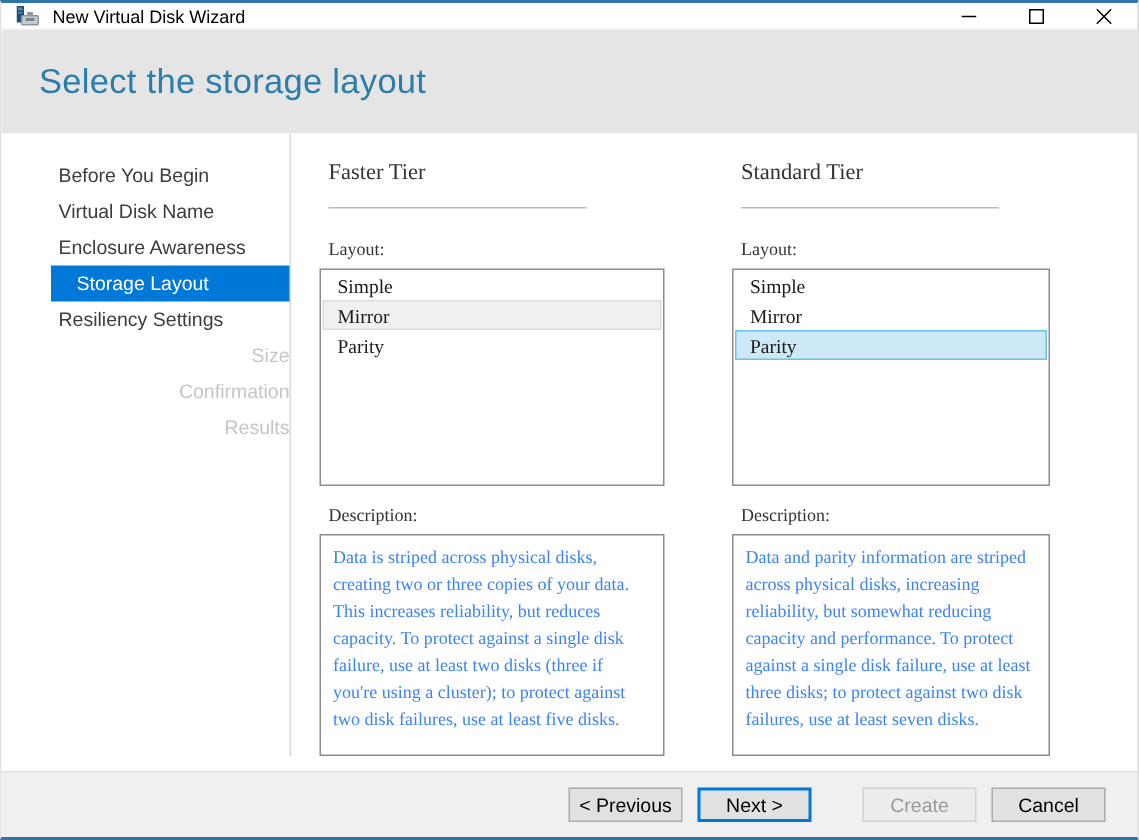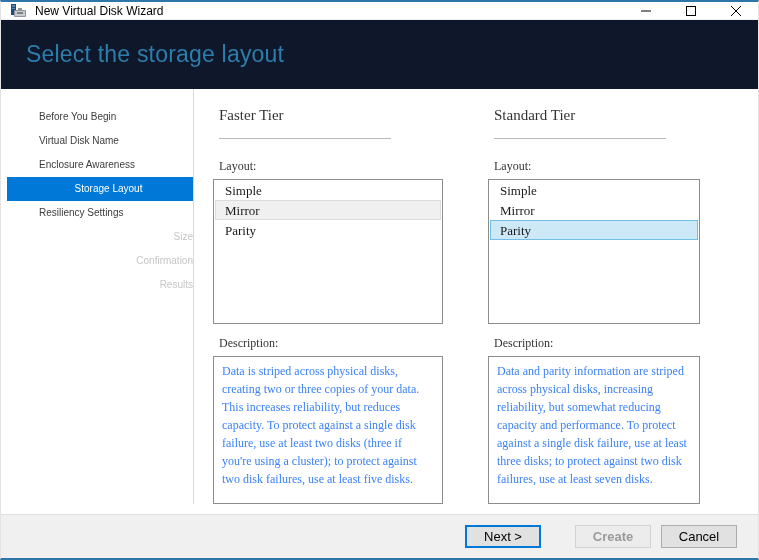--- a/index.html
+++ b/index.html
@@ -24,27 +24,27 @@
     overflow:hidden;
   }
   
   .titlebar{height:18px;display:flex;align-items:center;background:#fff;border-bottom:1px solid #f0f0f0;}
   .titlebar .app-icon{width:16px;height:16px;margin:0 8px 0 10px;flex:0 0 auto;}
   .titlebar .title{font-size:12px;color:#000;flex:1;}
   .win-controls{display:flex;height:100%;}
   .win-btn{width:45px;height:100%;display:flex;align-items:center;justify-content:center;font-size:12px;color:#000;cursor:default;}
   .win-btn svg{display:block;}
   
-  .header{height:69px;background:#0f172a;display:flex;align-items:center;}
+  .header{height:69px;background:#e5e5e5;display:flex;align-items:center;}
   .header h1{margin:0 0 0 25px;font-size:23px;font-weight:300;color:var(--header-text);letter-spacing:.2px;}
   
   .body{display:flex;height:415px;background:#fff;}
   .sidebar{width:193px;flex:0 0 193px;border-right:1px solid #d9d9d9;padding-top:16px;}
-  .nav-item{height:24px;line-height:24px;font-size:10px;padding-left:38px;color:#3c3c3c;}
-  .nav-item.selected{background:var(--sidebar-selected-bg);color:#fff;margin-left:6px;padding-left:17px;text-align:center;}
+  .nav-item{height:24px;line-height:24px;font-size:13px;padding-left:38px;color:#3c3c3c;}
+  .nav-item.selected{background:var(--sidebar-selected-bg);color:#fff;margin-left:33px;padding-left:17px;}
   .nav-item.disabled{color:#c6c6c6;text-align:right;}
   .main{flex:1;display:flex;padding-top:16px;}
   .tier-col{display:flex;flex-direction:column;font-family:Liberation Serif, serif;}
   .tier-col.faster{width:230px;margin-left:19px;}
   .tier-col.standard{width:212px;margin-left:45px;}
   .tier-title{font-size:15px;color:#333;margin:2px 0 6px 6px;}
   .tier-rule{height:1px;background:#b9b9b9;width:172px;margin-left:6px;border:0;}
   .field-label{font-size:12px;color:#333;margin:12px 0 5px 6px;}
   .listbox{border:1px solid #8c8c8c;background:#fff;height:148px;overflow:hidden;}
   .list-option{height:20px;line-height:20px;font-size:13px;padding-left:9px;color:#1a1a1a;border:1px solid transparent;margin:0 1px;}
@@ -55,21 +55,21 @@
   .footer{
     position:absolute;left:0;right:0;bottom:0;height:44px;background:var(--footer-bg);
     border-top:1px solid #dfdfdf;display:flex;align-items:center;justify-content:flex-end;
     padding-right:21px;
   }
   .btn{
     min-width:76px;height:23px;font-size:13px;font-family:inherit;
     background:#e1e1e1;border:1px solid #adadad;color:#000;padding:0 6px;margin-left:10px;
   }
   .btn.focused{border:2px solid var(--accent);}
-  .btn.disabled{background:#ececec;border-color:#d2d2d2;color:#9a9a9a;margin-left:34px;font-weight:bold;}
+  .btn.disabled{background:#ececec;border-color:#d2d2d2;color:#9a9a9a;margin-left:34px;}
 </style>
 </head>
 <body>
 
 <div class="window">
 
   <div class="titlebar">
     <span class="app-icon">
       <svg width="16" height="16" viewBox="0 0 16 16">
         <rect x="0" y="1" width="5" height="11" fill="#1d4e7a"></rect>
@@ -143,18 +143,19 @@
           <div class="list-option sel-active">Parity</div>
         </div>
         <div class="field-label">Description:</div>
         <div class="descbox">Data and parity information are striped across physical disks, increasing reliability, but somewhat reducing capacity and performance. To protect against a single disk failure, use at least three disks; to protect against two disk failures, use at least seven disks.</div>
       </div>
 
     </div>
   </div>
 
   <div class="footer">
+    <button class="btn">&lt; Previous</button>
     <button class="btn focused">Next &gt;</button>
     <button class="btn disabled">Create</button>
     <button class="btn">Cancel</button>
   </div>
 
 </div>
 
 </body></html>

